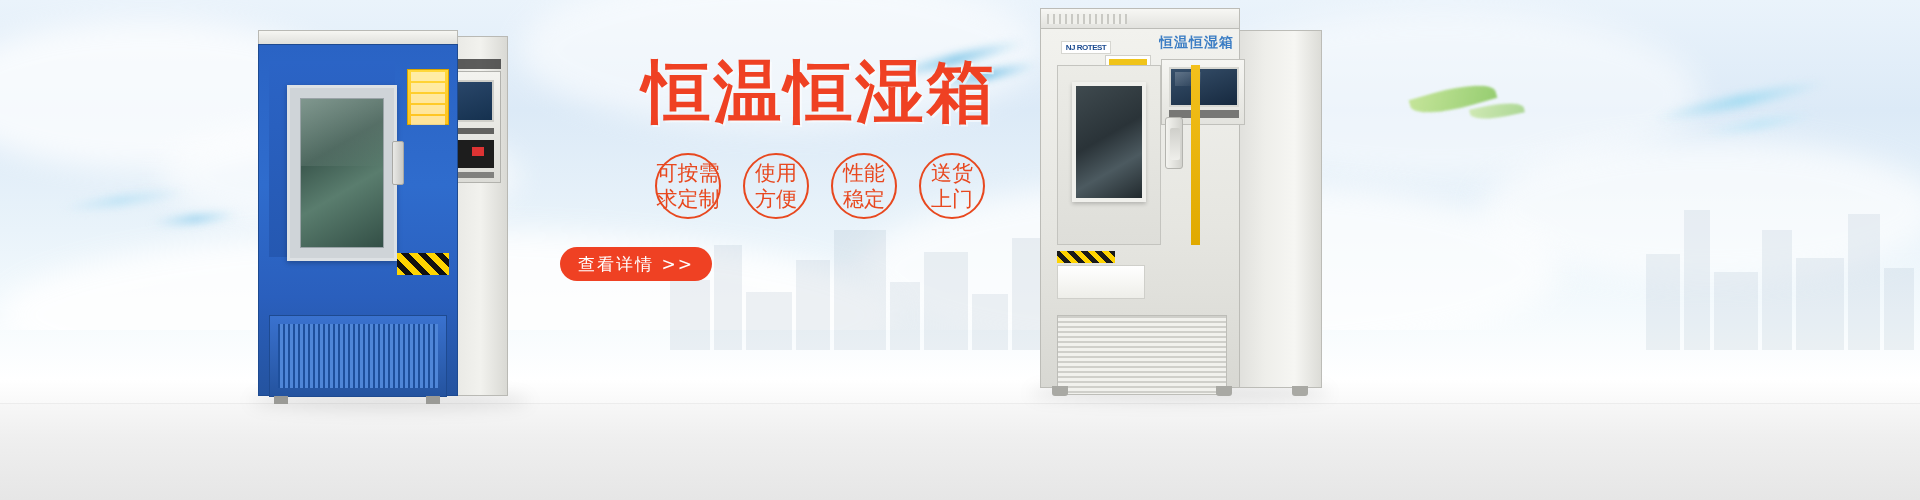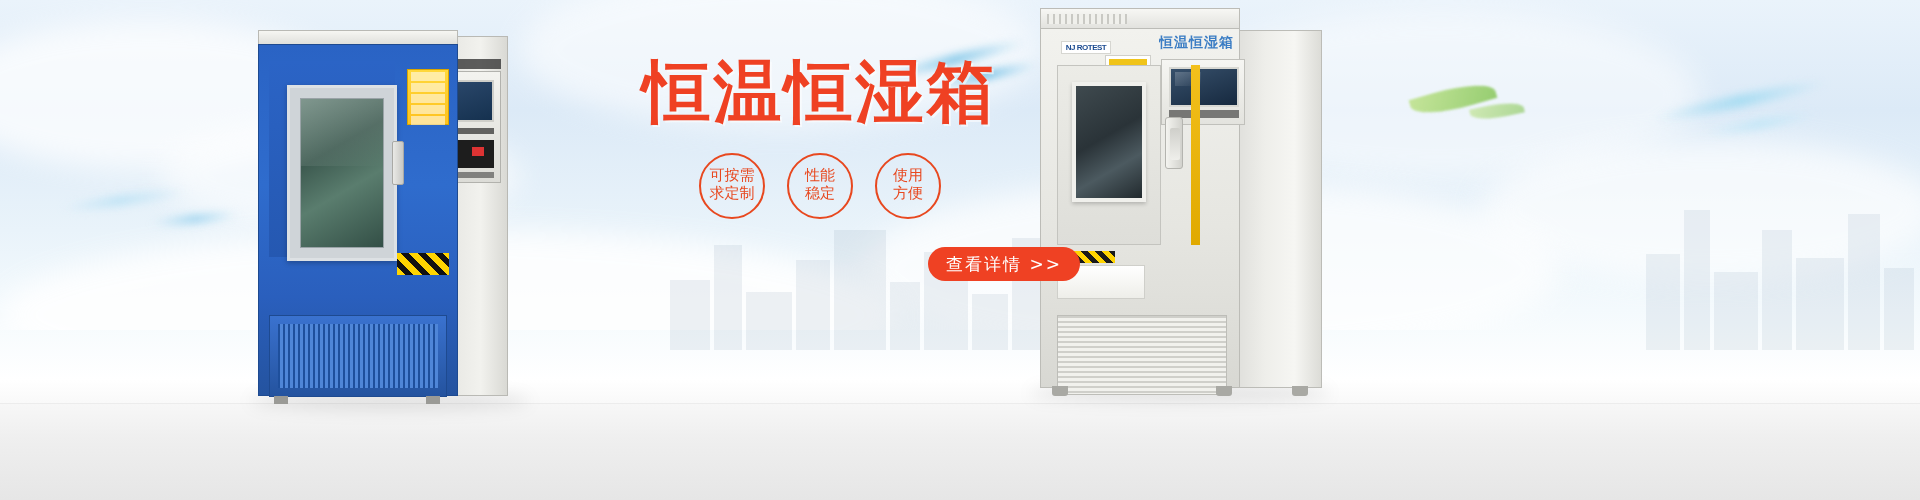--- a/index.html
+++ b/index.html
@@ -66,24 +66,24 @@
   .badges{
     margin-top:26px;display:flex;justify-content:center;gap:22px;
   }
   .badge{
     width:62px;height:62px;border-radius:50%;
     border:2px solid #e8481f;
     display:flex;flex-direction:column;align-items:center;justify-content:center;
     color:#e8481f;background:transparent;
   }
   .badge span{
-    font-size:15px;line-height:1.25;letter-spacing:0;white-space:nowrap;
-    font-family:Liberation Mono, monospace;
-  }
-  .cta-wrap{margin-top:28px;display:flex;justify-content:flex-end;}
+    font-size:21px;line-height:1.25;letter-spacing:0;white-space:nowrap;
+    font-family:Liberation Serif, serif;
+  }
+  .cta-wrap{margin-top:28px;display:flex;justify-content:flex-start;}
   .cta{
     min-width:136px;height:34px;padding:0 18px;border-radius:17px;
     background:#ef4123;color:#ffffff;border:none;cursor:pointer;
     display:flex;align-items:center;justify-content:center;
     font-size:17px;letter-spacing:2px;white-space:nowrap;
     font-family:"DejaVu Sans","Liberation Sans",sans-serif;
   }
   
   .chamber-l{position:absolute;left:258px;top:30px;width:250px;height:372px;}
   .cl-right{position:absolute;left:160px;top:6px;width:90px;height:360px;
@@ -310,26 +310,30 @@
 
     <div class="headline">恒温恒湿箱</div>
 
 
     <div class="badges">
       <div class="badge">
         <span>可按需</span>
         <span>求定制</span>
       </div>
       <div class="badge">
+        <span>使用</span>
+        <span>方便</span>
+      </div>
+      <div class="badge">
         <span>性能</span>
         <span>稳定</span>
       </div>
       <div class="badge">
-        <span>使用</span>
-        <span>方便</span>
+        <span>送货</span>
+        <span>上门</span>
       </div>
     </div>
 
     <div class="cta-wrap">
       <button class="cta">查看详情 &gt;&gt;</button>
     </div>
 
   </div>
 </div>
 

